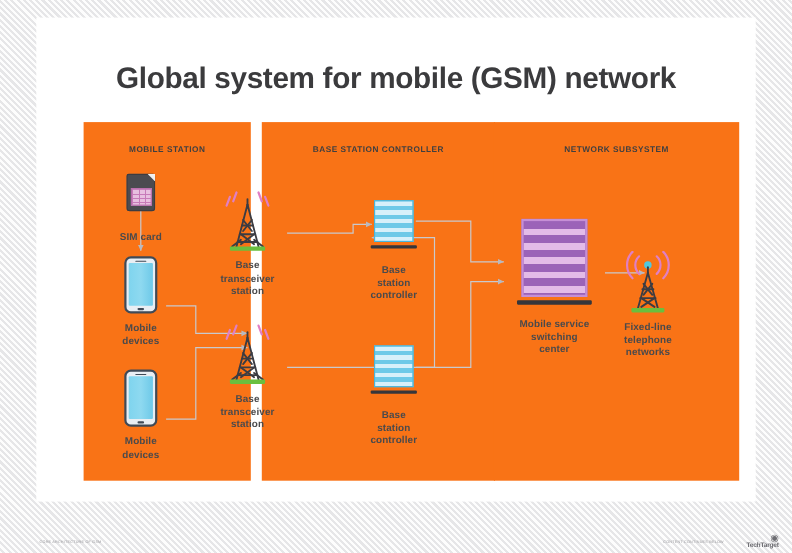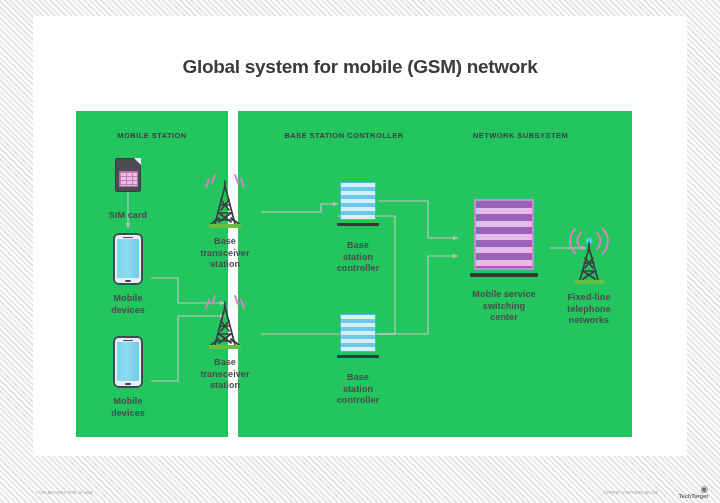--- a/index.html
+++ b/index.html
@@ -32,35 +32,35 @@
     width: 654px;
     height: 440px;
     background: #ffffff;
   }
   #title {
     position: absolute;
     left: 0;
     top: 40px;
     width: 654px;
     text-align: center;
-    font-size: 19px;
+    font-size: 27px;
     font-weight: bold;
     color: #3b3b3d;
     letter-spacing: -0.3px;
   }
 
   .panel {
     position: absolute;
-    background: #22c55e;
+    background: #f97316;
     top: 95px;
     height: 326px;
   }
   #panel-mobile-station { left: 43px;  width: 152px; }
   #panel-bsc           { left: 205px; width: 212px; }
-  #panel-network       { left: 376px; width: 223px; }
+  #panel-network       { left: 416px; width: 223px; }
 
   .panel-title {
     position: absolute;
     top: 20px;
     left: 0;
     width: 100%;
     text-align: center;
     font-size: 7.5px;
     font-weight: bold;
     color: #3f3f41;

